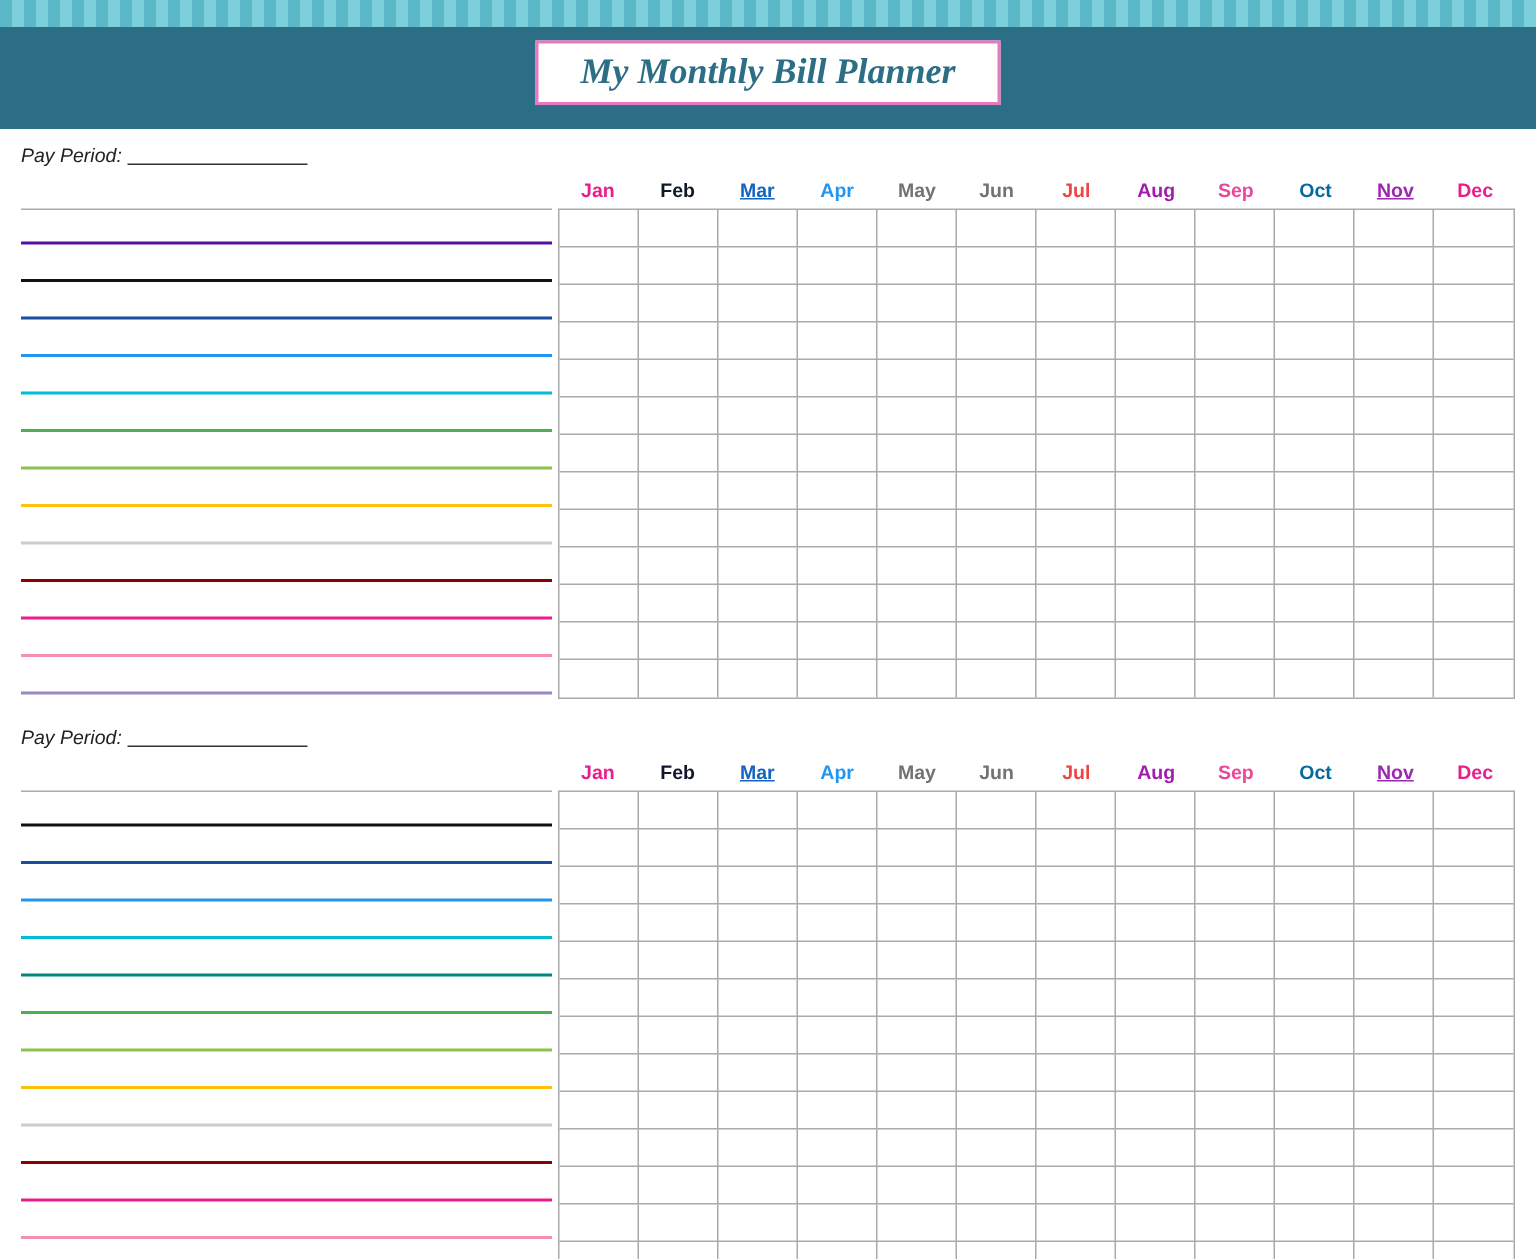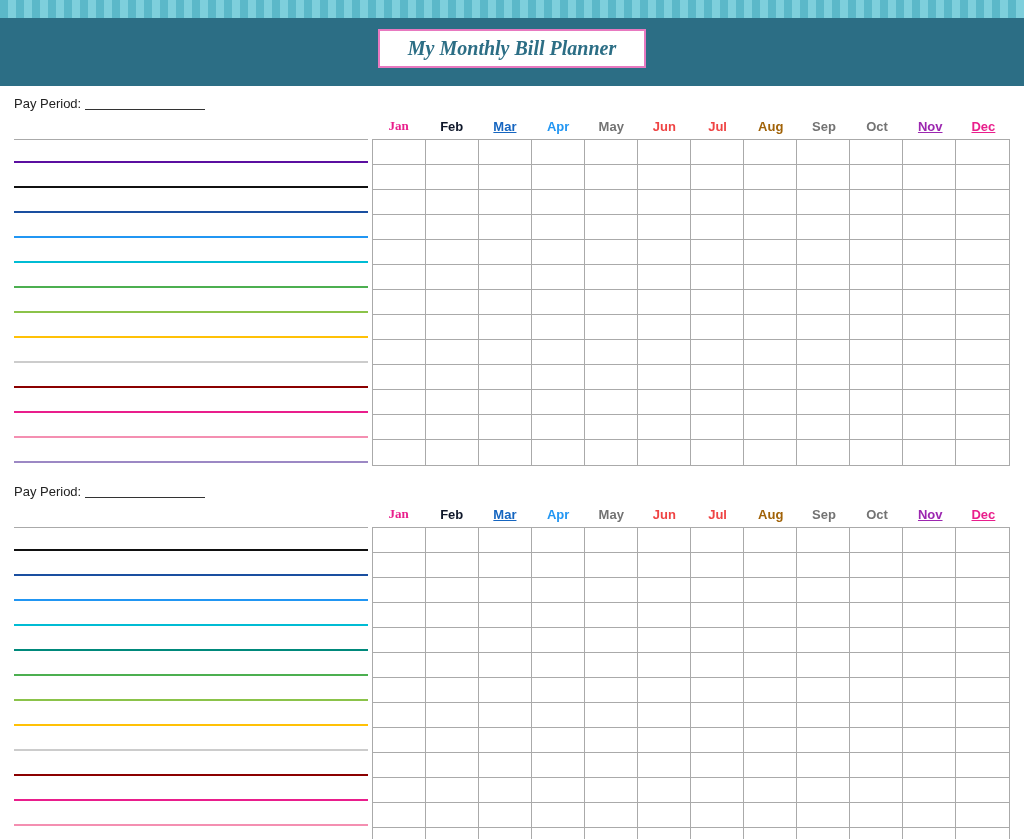--- a/index.html
+++ b/index.html
@@ -34,21 +34,21 @@
     }
 
     .title-box {
       border: 2px solid #e879c0;
       background: white;
       padding: 6px 28px;
       display: inline-block;
     }
 
     .title-text {
-      font-size: 20px;
+      font-size: 24px;
       font-weight: bold;
       color: #2c6e85;
       font-style: italic;
       font-family: Georgia, serif;
     }
 
     .bottom-banner {
       background: #2c6e85;
       height: 8px;
       width: 100%;
@@ -66,20 +66,21 @@
     .pay-period-row {
       display: flex;
       align-items: center;
       margin-bottom: 6px;
     }
 
     .pay-period-label {
       font-size: 13px;
       color: #222;
       font-family: Arial, sans-serif;
+      font-style: italic;
     }
 
     .pay-period-line {
       border-bottom: 1px solid #333;
       width: 120px;
       display: inline-block;
       margin-left: 4px;
       height: 12px;
     }
 
@@ -139,32 +140,32 @@
       text-align: center;
       font-size: 13px;
       font-weight: bold;
       padding-bottom: 4px;
       height: 22px;
       display: flex;
       align-items: center;
       justify-content: center;
     }
 
-    .month-header.jan { color: #e91e8c; font-family: Liberation Serif, serif; }
+    .month-header.jan { color: #e91e8c; }
     .month-header.feb { color: #0f172a; }
     .month-header.mar { color: #1565c0; text-decoration: underline; }
     .month-header.apr { color: #2196f3; }
     .month-header.may { color: #737373; }
-    .month-header.jun { color: #ef4444; }
+    .month-header.jun { color: #737373; }
     .month-header.jul { color: #ef4444; }
-    .month-header.aug { color: #a16207; }
-    .month-header.sep { color: #737373; }
-    .month-header.oct { color: #737373; }
+    .month-header.aug { color: #a21caf; }
+    .month-header.sep { color: #ec4899; }
+    .month-header.oct { color: #0369a1; }
     .month-header.nov { color: #9c27b0; text-decoration: underline; }
-    .month-header.dec { color: #e91e8c; text-decoration: underline; }
+    .month-header.dec { color: #e91e8c; }
 
     .grid-rows {
       border: 1px solid #aaa;
     }
 
     .grid-row {
       display: grid;
       grid-template-columns: repeat(12, 1fr);
       border-bottom: 1px solid #aaa;
       height: 25px;

